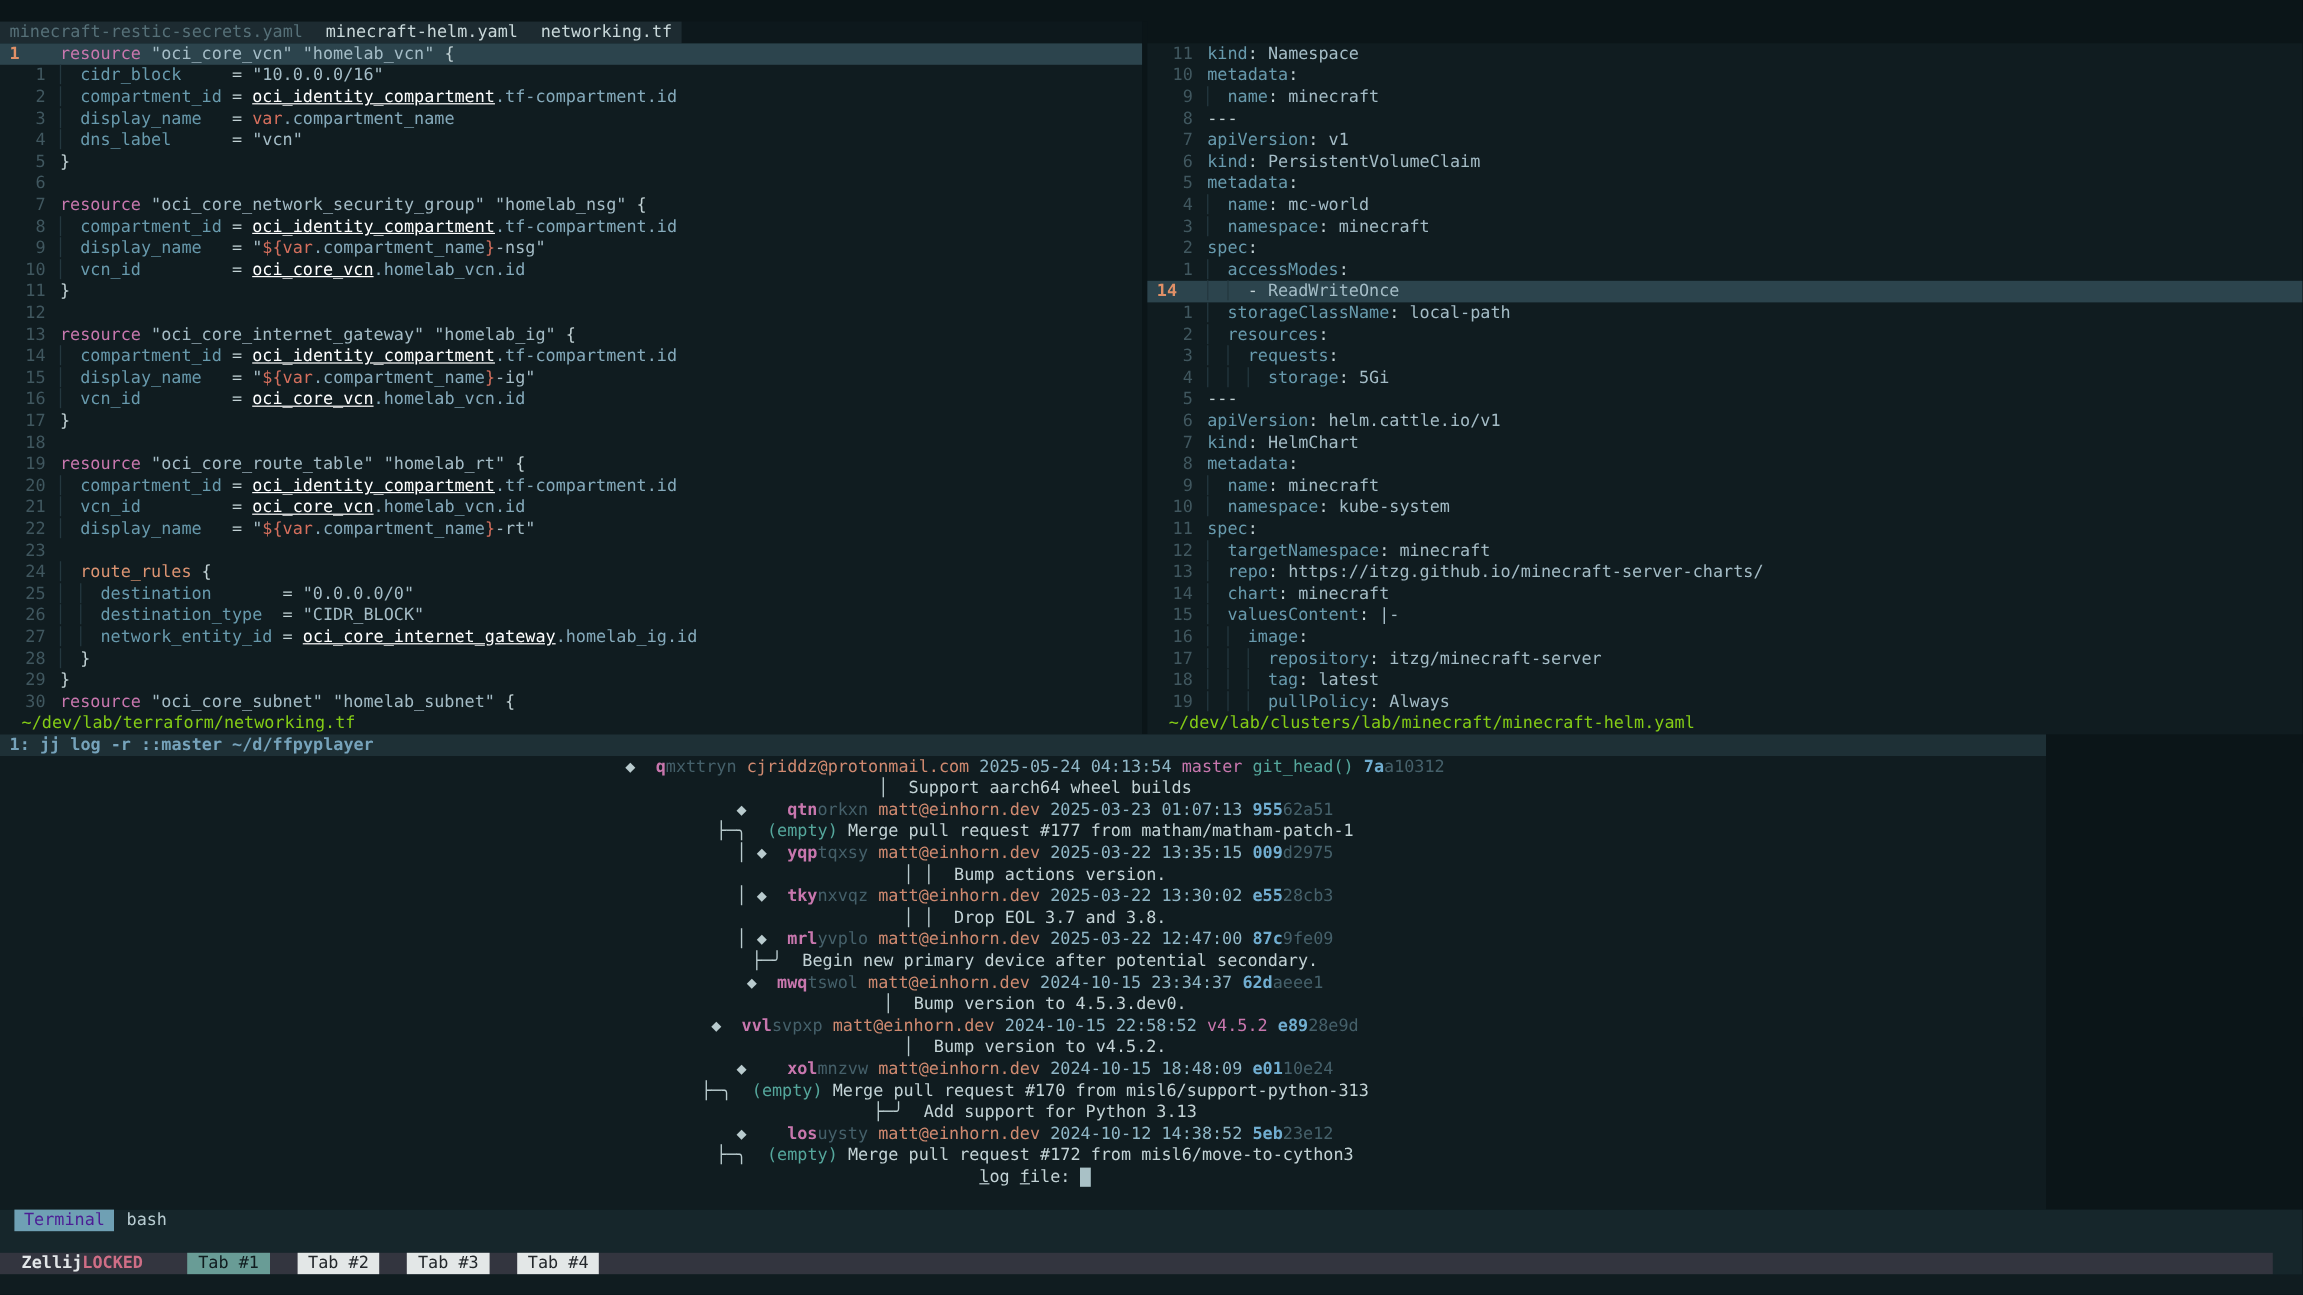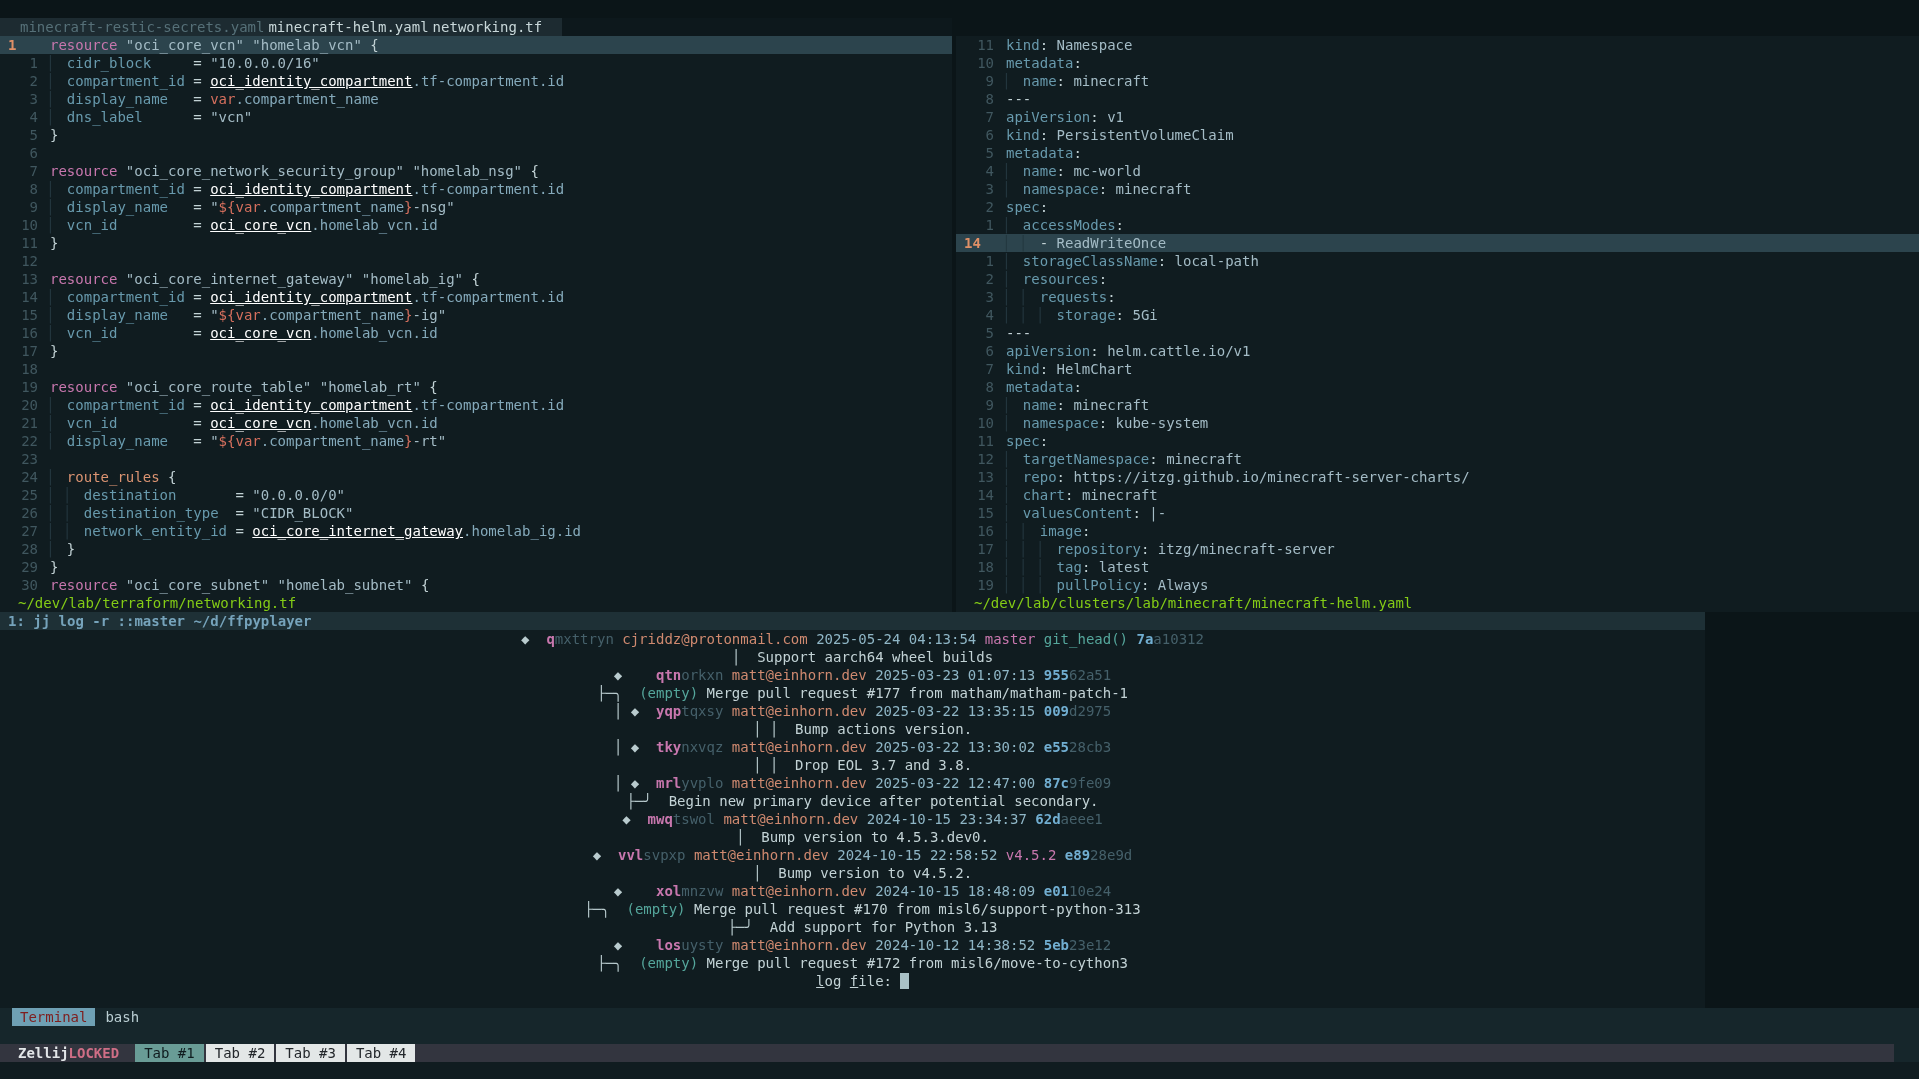--- a/index.html
+++ b/index.html
@@ -6,21 +6,21 @@
   .screen{position:relative;width:1919px;height:1079px;overflow:hidden;
     background:#0b1518;font-family:"DejaVu Sans Mono",monospace;
     font-size:14px;line-height:18px;color:#c3d3d6;}
   
   .editors{position:absolute;top:18px;left:0;width:1919px;height:594px;display:flex;}
   .pane{background:#101c20;display:flex;flex-direction:column;}
   .pane-left{width:952px;}
   .pane-div{width:4px;background:#0b1518;}
   .pane-right{flex:1;}
   .tabbar{height:18px;display:flex;background:#0d181c;}
-  .tabs{background:#1d2b31;display:flex;padding:0 20px;gap:4px;white-space:pre;}
+  .tabs{background:#1d2b31;display:flex;padding:0 8px;gap:19px;white-space:pre;}
   .tab{color:#c9d8da;}
   .tab.dim{color:#567078;}
   .tabbar-empty{height:18px;background:#0b1518;}
   .code{flex:1;overflow:hidden;}
   .row{display:flex;height:18px;white-space:pre;}
   .row.cur{background:#2c444d;}
   .gutter{flex:0 0 30px;margin-left:8px;margin-right:12px;text-align:right;color:#40575f;}
   .row.cur .gutter{text-align:left;color:#e09067;font-weight:bold;}
   .status{height:18px;padding-left:18px;color:#84cc16;white-space:pre;}
   
@@ -47,28 +47,28 @@
   .tk-txu{color:#c3d3d6;text-decoration:underline;}
   .tk-cur{background:#a9c1c6;color:#a9c1c6;}
   
   .terminal{position:absolute;top:612px;left:0;width:1705px;height:396px;background:#101c20;}
   .term-title{height:18px;background:#1e3036;color:#76a3bb;font-weight:bold;
     padding-left:8px;white-space:pre;}
   .trow{height:18px;padding-left:20px;white-space:pre;text-align:center;}
   
   .bottom{position:absolute;top:1008px;left:0;width:1919px;height:71px;background:#16262b;}
   .termbar{position:absolute;top:0;left:0;width:1919px;height:18px;display:flex;align-items:stretch;}
-  .term-chip{margin-left:12px;background:#6fa0b4;color:#7f1d1d;padding:0 8px;white-space:pre;}
+  .term-chip{margin-left:12px;background:#6fa0b4;color:#4c1d95;padding:0 8px;white-space:pre;}
   .shell-label{margin-left:10px;color:#b9cdd2;white-space:pre;}
   .zellij{position:absolute;top:36px;left:0;width:1894px;height:18px;background:#33353f;
     display:flex;align-items:flex-end;white-space:pre;}
   .z-app{margin-left:18px;color:#e2e6e8;font-weight:bold;}
   .z-mode{color:#cf6e86;font-weight:bold;}
   .z-tabs{margin-left:16px;display:flex;gap:2px;}
-  .z-tab{padding:0 9px;background:#e3e7e7;color:#23272b;}
+  .z-tab{padding:0 9px;background:#e3e7e7;color:#23272b;margin-left:21px;}
   .z-tab.active{background:#699c96;color:#101c1f;}
   .below-bar{position:absolute;top:54px;left:0;width:1919px;height:17px;background:#101c20;}
 </style>
 </head>
 <body>
 
 <div class="screen">
 
   <div class="editors">
 

